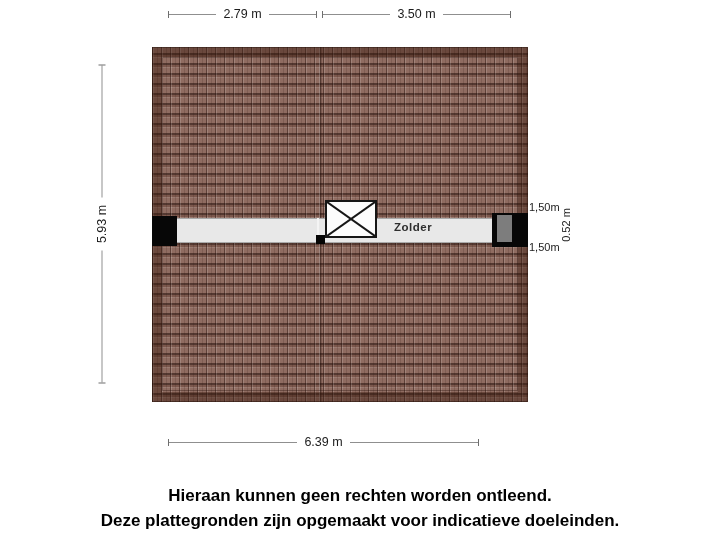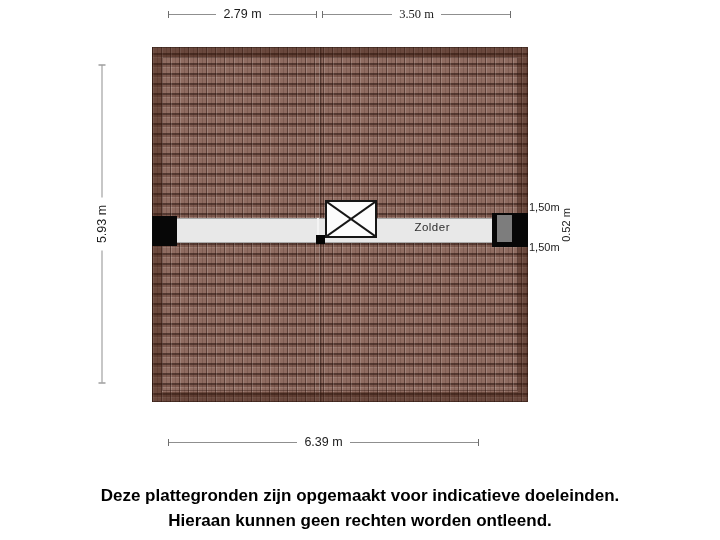--- a/index.html
+++ b/index.html
@@ -57,39 +57,39 @@
   .block-left{left:0;top:169px;width:25px;height:30px;}
   .block-right{left:340px;top:166px;width:36px;height:34px;}
   .chimney{left:345px;top:168px;width:15px;height:27px;background:#7d7d7d;}
   .wall-slit{left:165px;top:171px;width:2px;height:18px;background:#f4f4f4;}
   .wall-post{left:164px;top:188px;width:9px;height:9px;background:#050505;}
 
   .stairs{left:173px;top:153px;width:52px;height:38px;background:#fcfcfc;
           border:2px solid #161616;box-sizing:border-box;}
   .stairs svg{display:block;width:100%;height:100%;}
 
-  .room-label{left:242px;top:174px;width:56px;text-align:right;
-              font-size:11.5px;color:#2e2e2e;letter-spacing:0.5px;}
+  .room-label{left:242px;top:174px;width:56px;text-align:left;
+              font-size:11.5px;color:#2e2e2e;letter-spacing:0.5px;font-weight:bold;}
 
   
   .disclaimer{left:0;top:483px;width:720px;text-align:center;
               font-size:17px;font-weight:bold;line-height:25px;color:#000;}
 </style>
 </head>
 <body>
 
 <div class="abs dim" style="left:168px;top:6px;width:149px;">
   <span class="tick"></span>
   <span class="line"></span>
   <span class="lbl">2.79 m</span>
   <span class="line"></span>
   <span class="tick"></span>
 </div>
 
-<div class="abs dim" style="left:322px;top:6px;width:189px;font-family:Liberation Serif, serif;">
+<div class="abs dim" style="left:322px;top:6px;width:189px;">
   <span class="tick"></span>
   <span class="line"></span>
   <span class="lbl">3.50 m</span>
   <span class="line"></span>
   <span class="tick"></span>
 </div>
 
 <div class="abs dim rot" style="left:-58px;top:216px;width:319px;">
   <span class="tick"></span>
   <span class="line"></span>
@@ -126,15 +126,15 @@
     <svg viewBox="0 0 48 34" preserveAspectRatio="none">
       <line x1="0" y1="0" x2="48" y2="34" stroke="#161616" stroke-width="2"></line>
       <line x1="0" y1="34" x2="48" y2="0" stroke="#161616" stroke-width="2"></line>
     </svg>
   </div>
 
   <div class="abs room-label">Zolder</div>
 </div>
 
 <div class="abs disclaimer">
+  <div>Hieraan kunnen geen rechten worden ontleend.</div>
   <div>Deze plattegronden zijn opgemaakt voor indicatieve doeleinden.</div>
-  <div>Hieraan kunnen geen rechten worden ontleend.</div>
 </div>
 
 </body></html>

